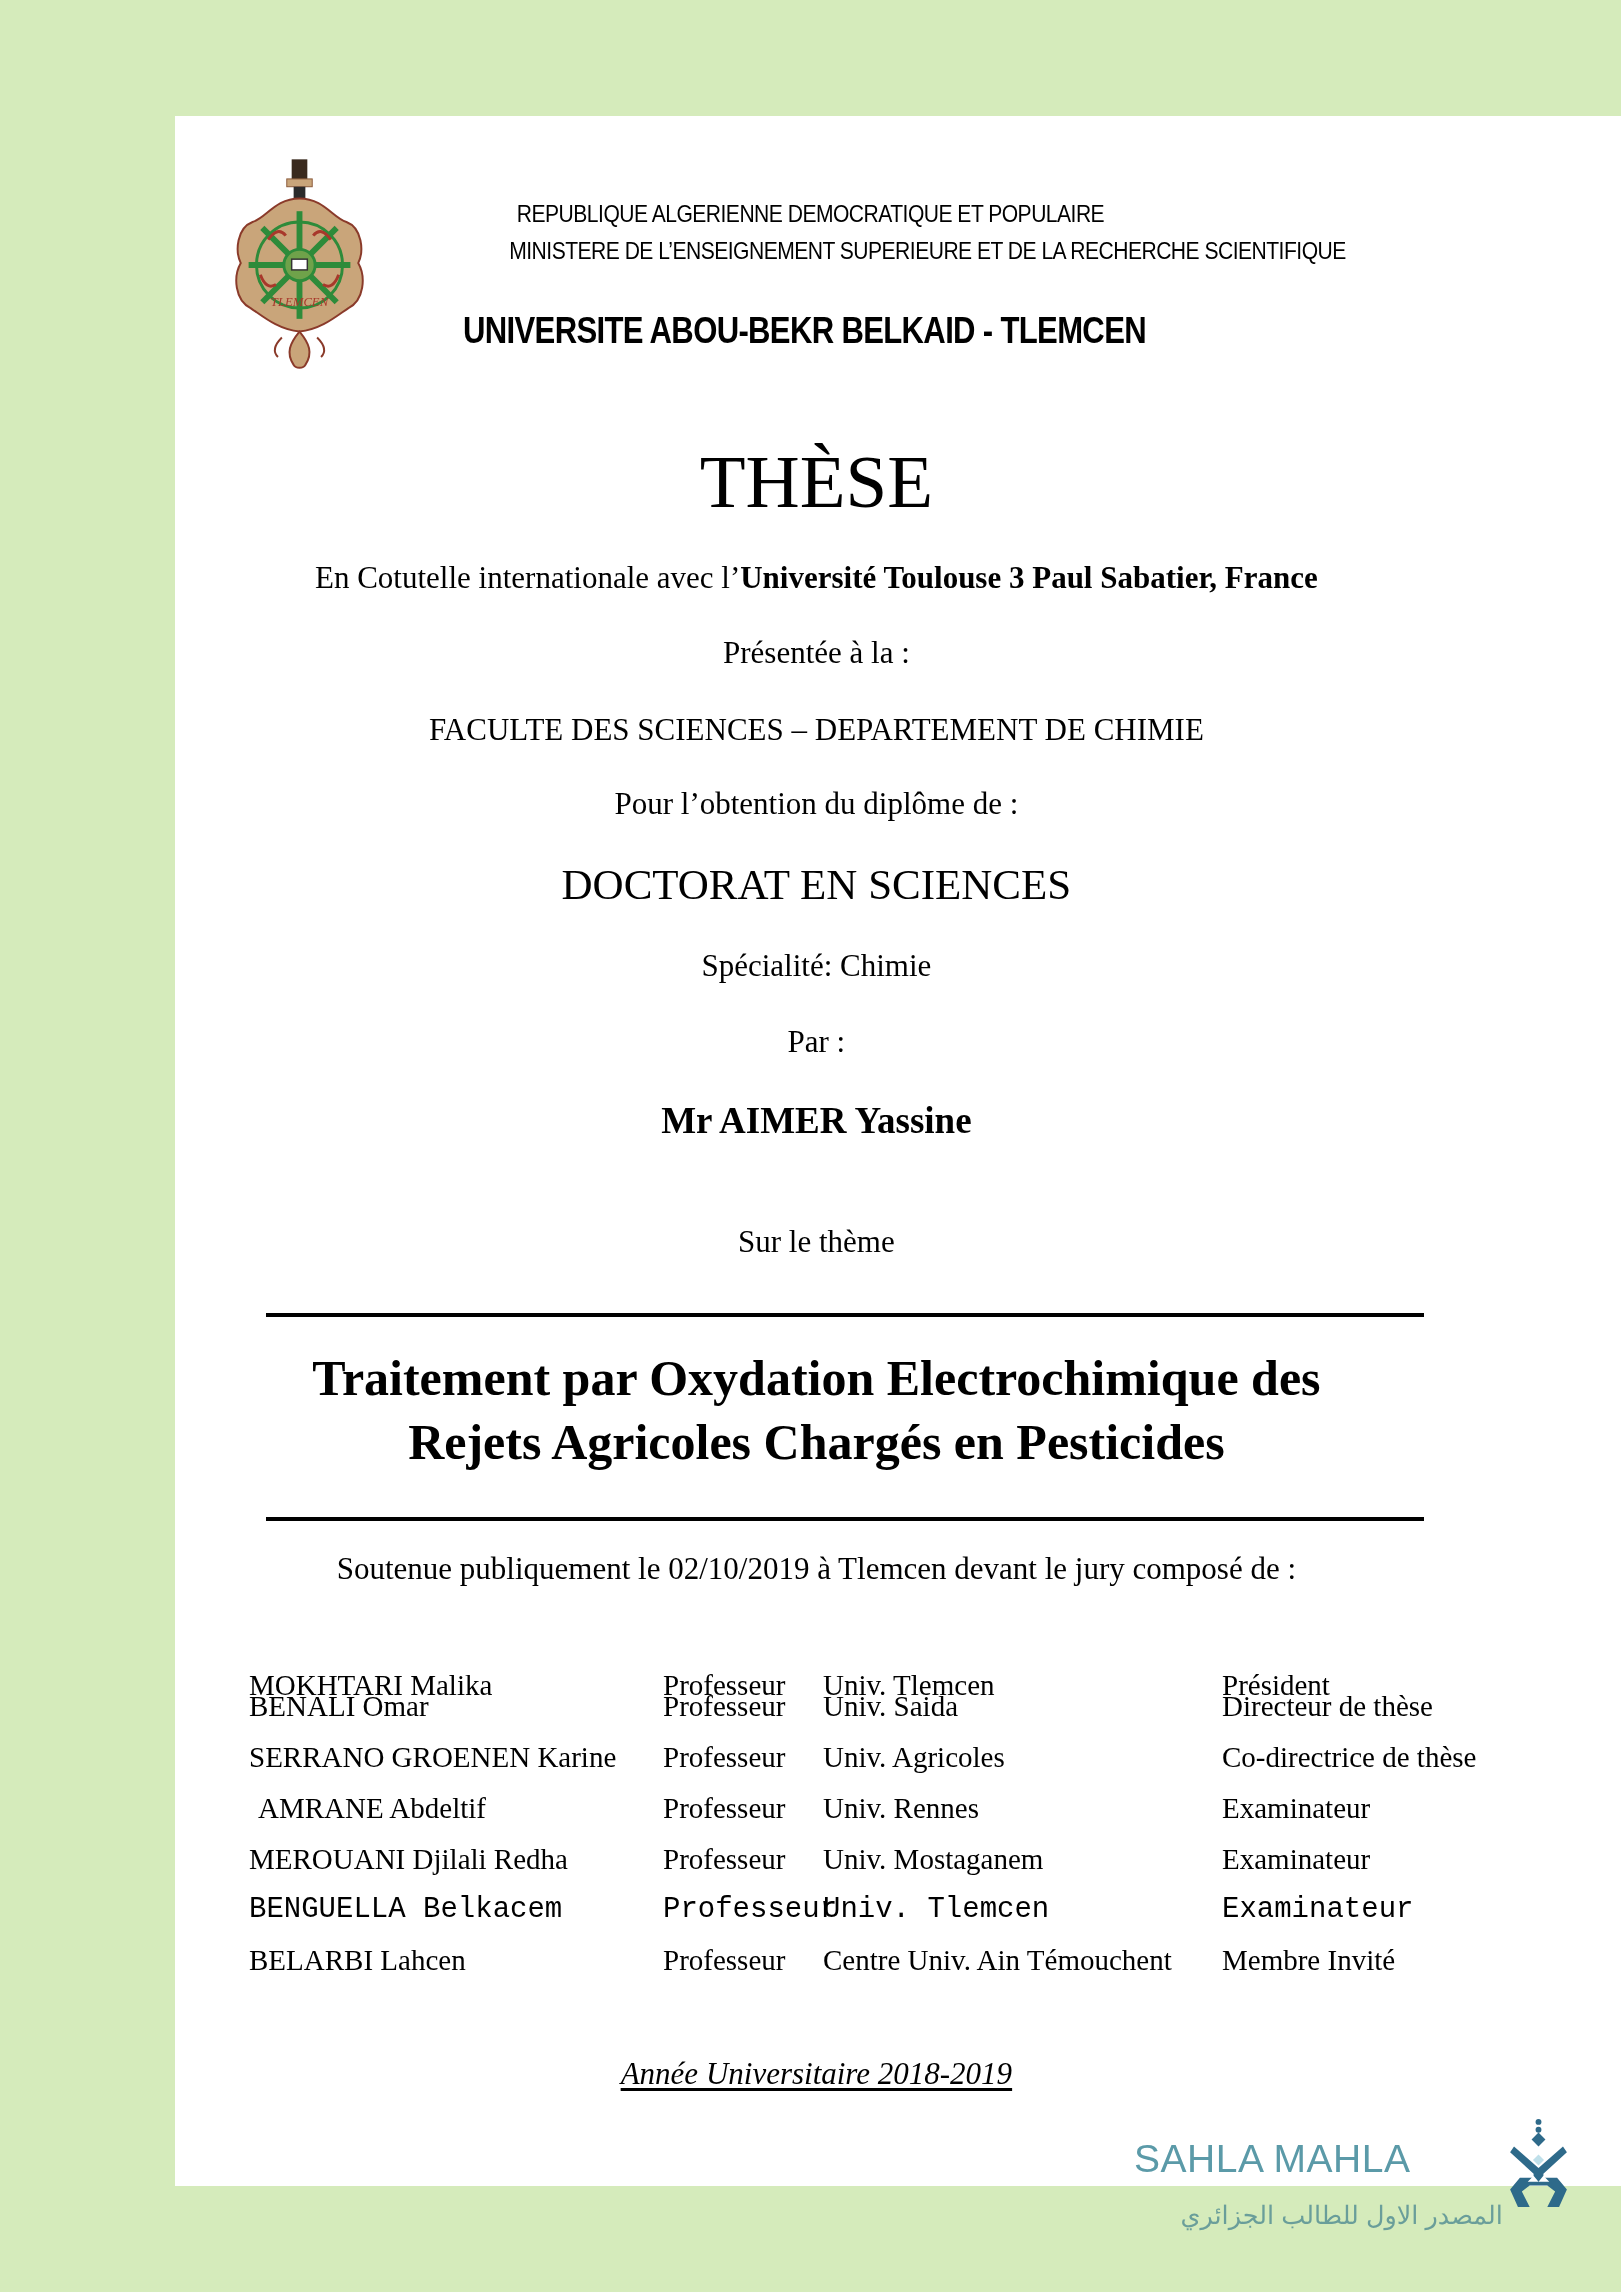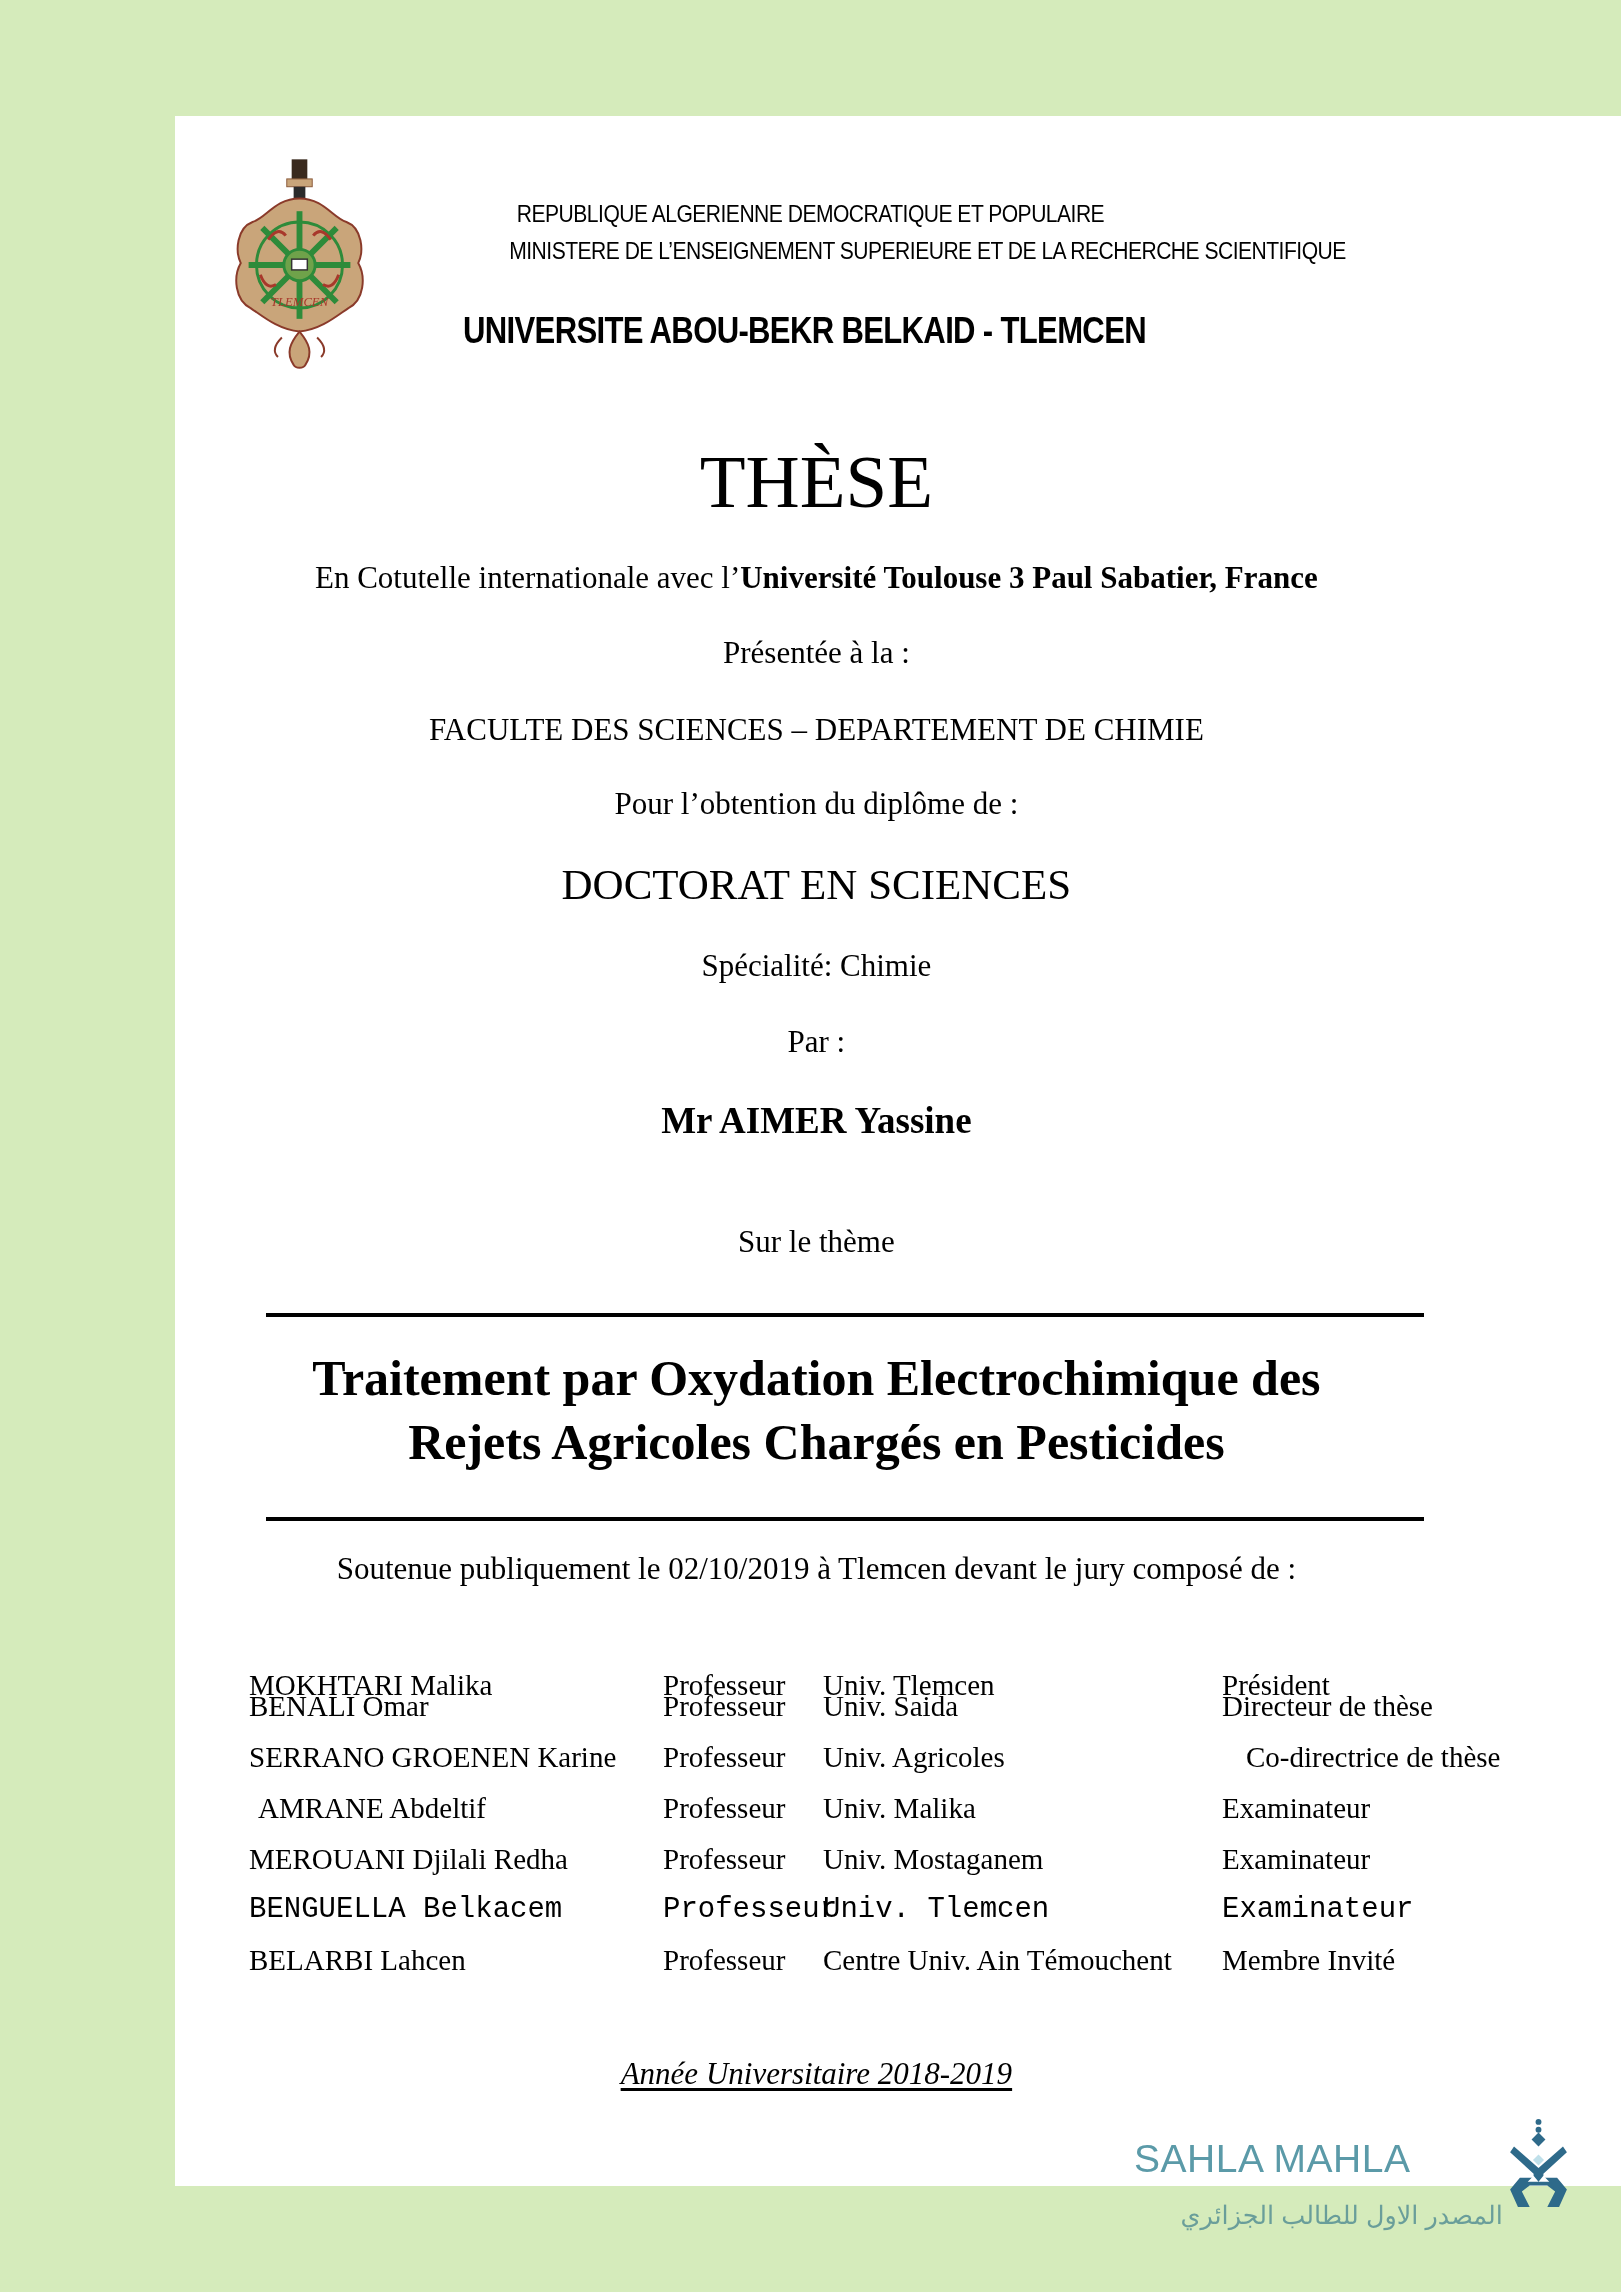--- a/index.html
+++ b/index.html
@@ -84,26 +84,26 @@
   <div class="jury-row" style="top:1690px;">
     <span style="left:249px;">BENALI Omar</span>
     <span style="left:663px;">Professeur</span>
     <span style="left:823px;">Univ. Saida</span>
     <span style="left:1222px;">Directeur de thèse</span>
   </div>
   <div class="jury-row" style="top:1741px;">
     <span style="left:249px;">SERRANO GROENEN Karine</span>
     <span style="left:663px;">Professeur</span>
     <span style="left:823px;">Univ. Agricoles</span>
-    <span style="left:1222px;margin-left:24px;">Co-directrice de thèse</span>
+    <span style="left:1222px;">Co-directrice de thèse</span>
   </div>
   <div class="jury-row" style="top:1792px;">
     <span style="left:258px;">AMRANE Abdeltif</span>
     <span style="left:663px;">Professeur</span>
-    <span style="left:823px;">Univ. Malika</span>
+    <span style="left:823px;">Univ. Rennes</span>
     <span style="left:1222px;">Examinateur</span>
   </div>
   <div class="jury-row" style="top:1843px;">
     <span style="left:249px;">MEROUANI Djilali Redha</span>
     <span style="left:663px;">Professeur</span>
     <span style="left:823px;text-align:center;">Univ. Mostaganem</span>
     <span style="left:1222px;">Examinateur</span>
   </div>
   <div class="jury-row" style="top:1893px;font-family:Liberation Mono, monospace;">
     <span style="left:249px;">BENGUELLA Belkacem</span>

